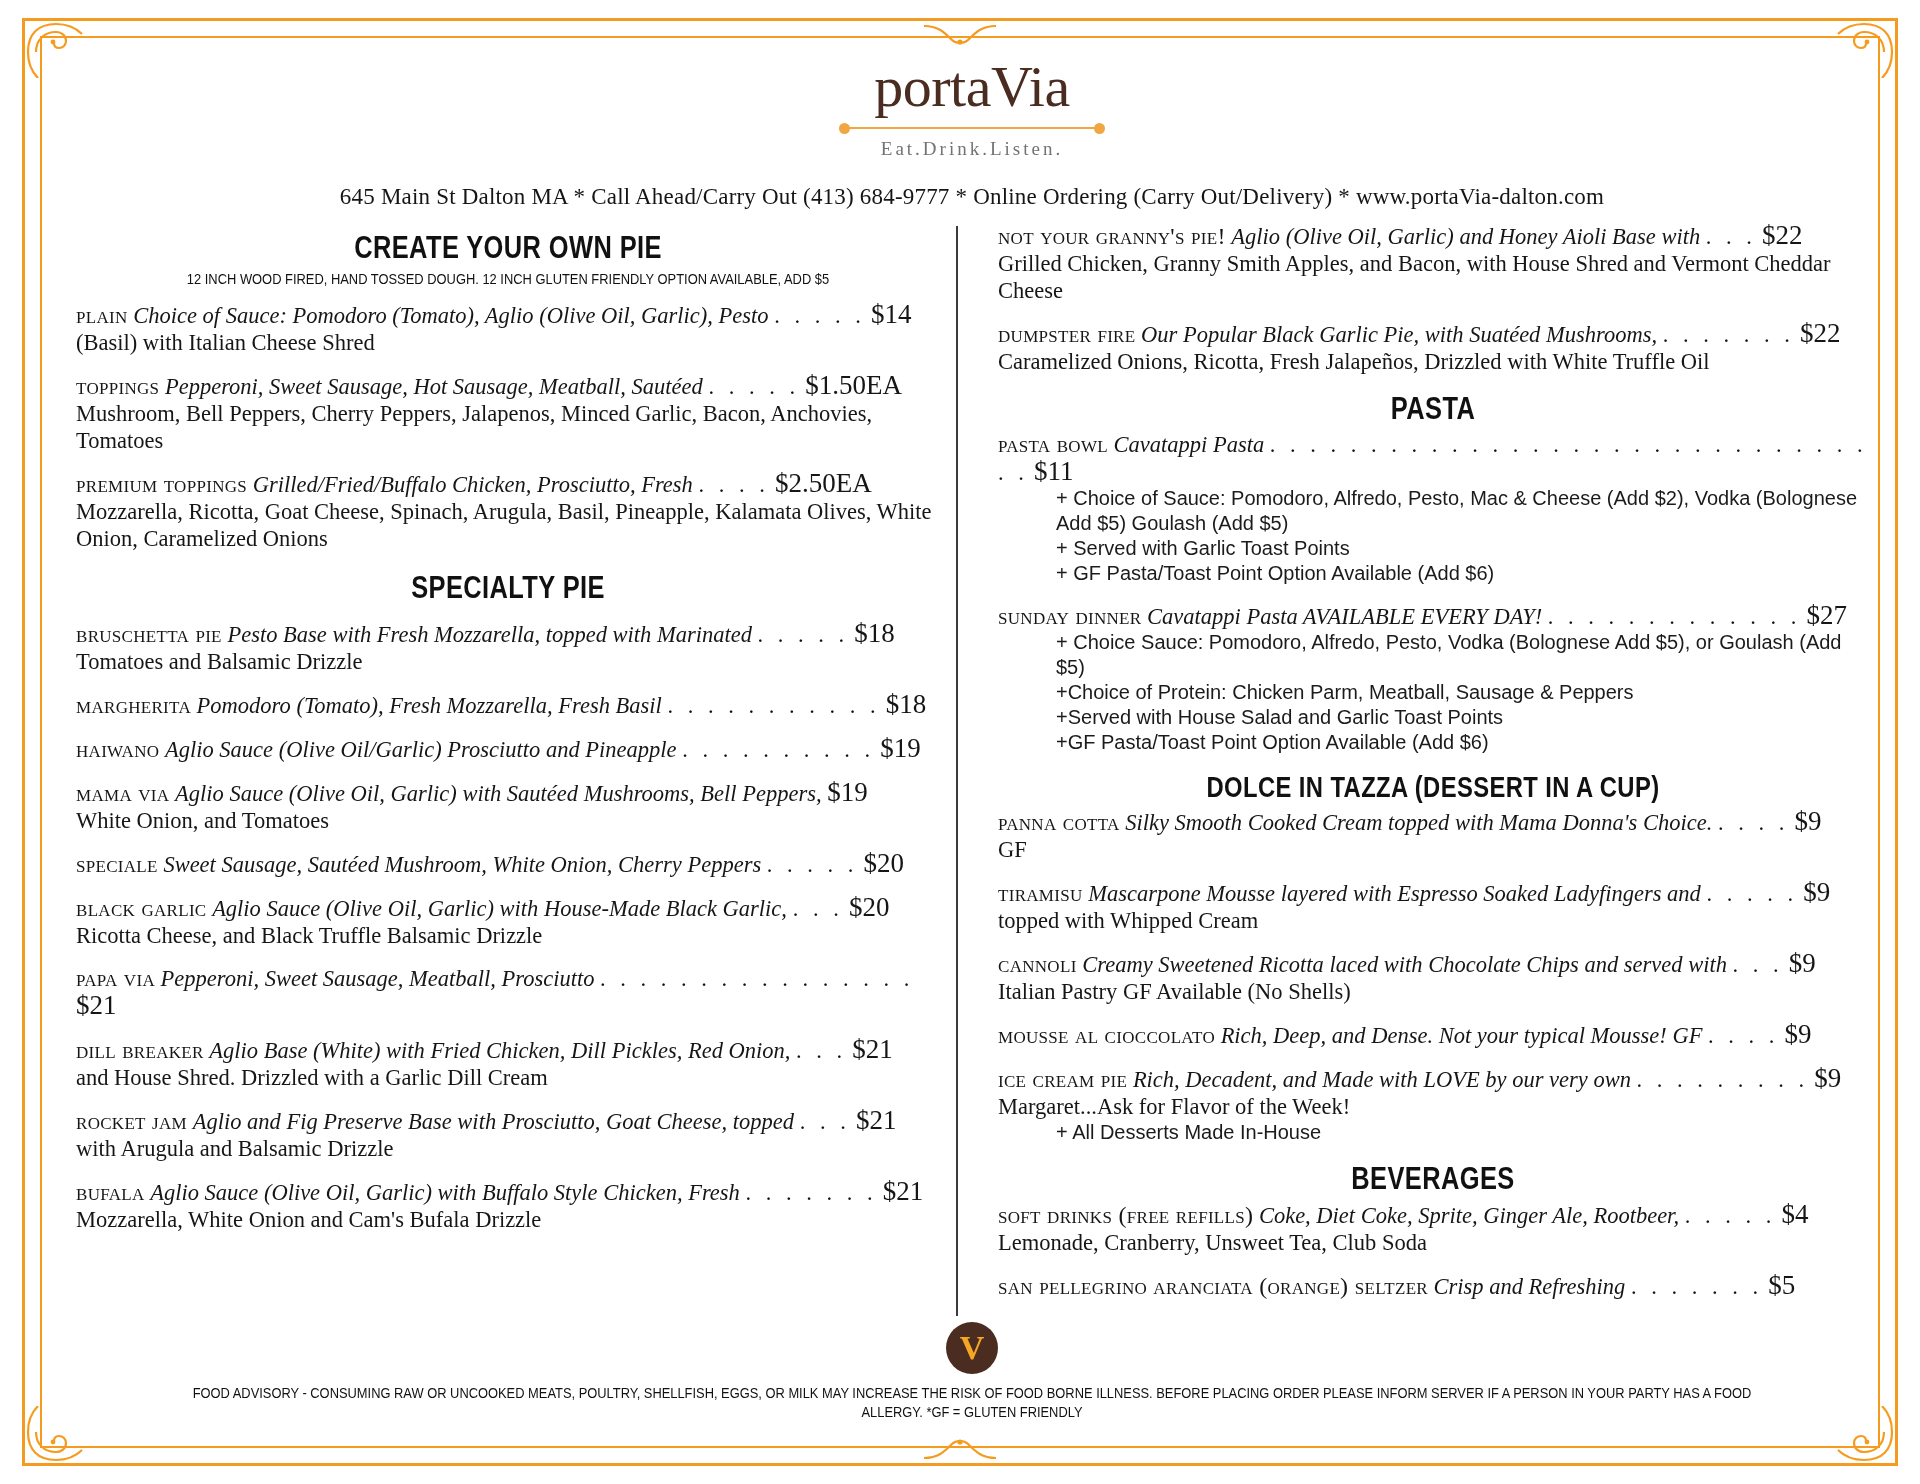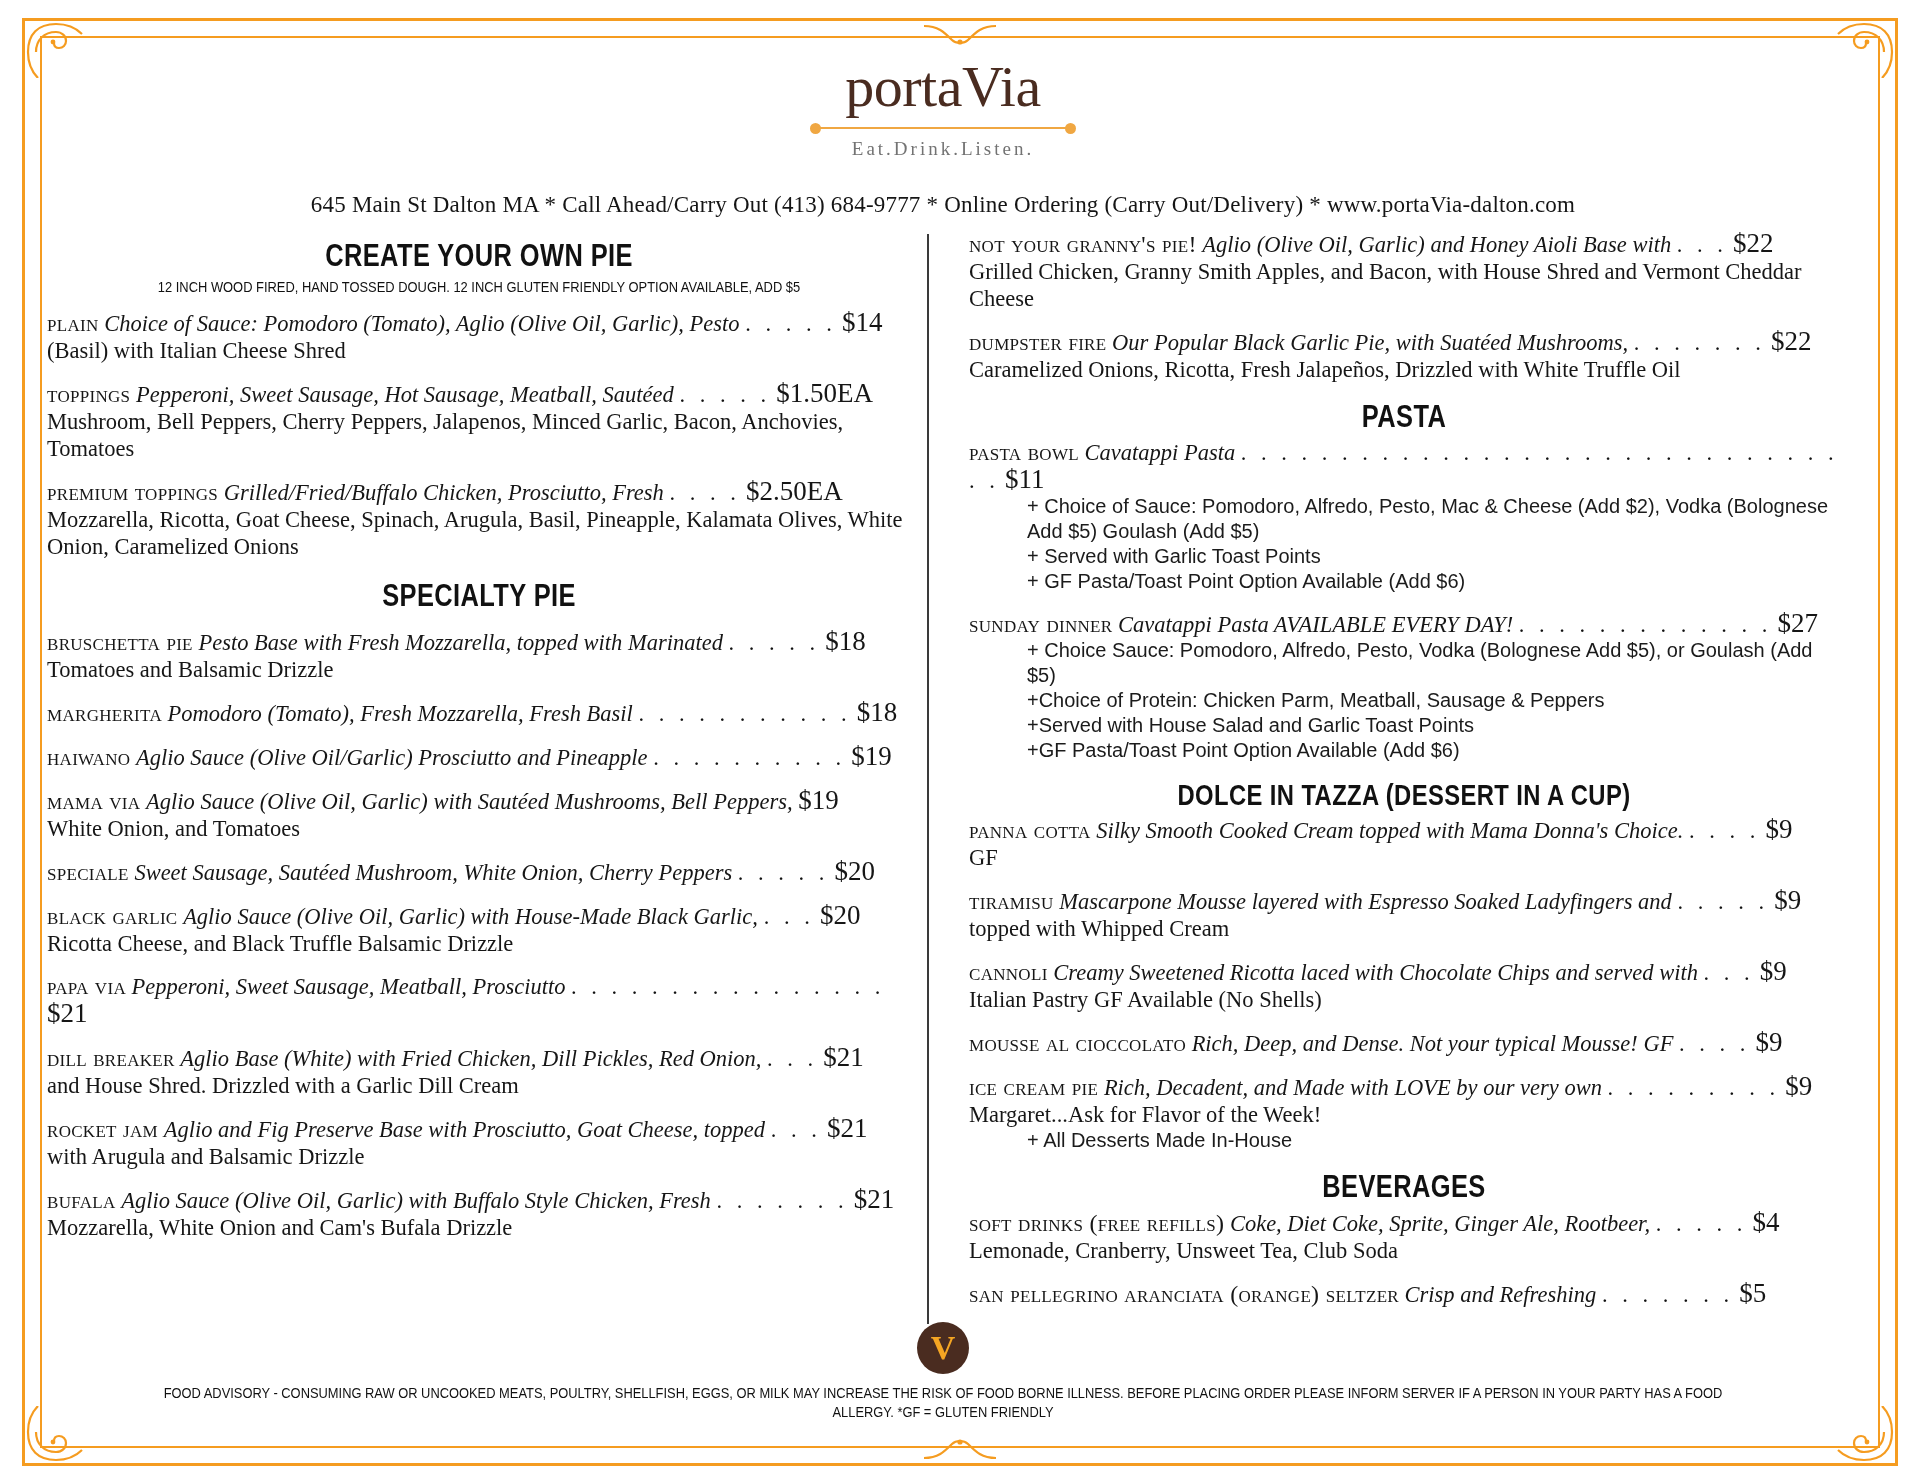--- a/index.html
+++ b/index.html
@@ -25,21 +25,21 @@
   .corner svg{width:100%;height:100%;display:block;}
   .c-tl{left:26px;top:22px;}
   .c-tr{right:26px;top:22px;transform:scaleX(-1);}
   .c-bl{left:26px;bottom:22px;transform:scaleY(-1);}
   .c-br{right:26px;bottom:22px;transform:scale(-1,-1);}
   .edge-top{position:absolute;top:22px;left:50%;transform:translateX(-50%);width:80px;height:28px;color:#F59C20;}
   .edge-bot{position:absolute;bottom:22px;left:50%;transform:translateX(-50%) scaleY(-1);width:80px;height:28px;color:#F59C20;}
   .edge-top svg,.edge-bot svg{width:100%;height:100%;display:block;}
 
   
-  .content{position:absolute;left:47px;top:50px;width:1792px;height:1384px;}
+  .content{position:absolute;left:76px;top:50px;width:1792px;height:1384px;}
 
   
   .logo-wrap{text-align:center;padding-top:6px;}
   .logo-word{
     font-family:"Liberation Serif", serif;
     font-size:58px;line-height:62px;color:#4a2c20;letter-spacing:-0.5px;
     font-weight:400;
   }
   .logo-word .cap{font-size:58px;}
   .logo-rule{
@@ -52,21 +52,21 @@
     position:absolute;top:1px;width:11px;height:11px;border-radius:50%;background:#F0A742;
   }
   .logo-rule .dot.l{left:0;} .logo-rule .dot.r{right:0;}
   .logo-tag{
     font-family:"Liberation Serif", serif;
     font-size:19px;letter-spacing:3px;color:#737373;margin-top:4px;
   }
 
   
   .address{
-    text-align:center;font-size:23px;margin-top:32px;letter-spacing:0.2px;
+    text-align:center;font-size:23px;margin-top:24px;letter-spacing:0.2px;
     color:#151515;font-family:"Liberation Serif", serif;
   }
 
   
   .cols{position:relative;display:flex;margin-top:8px;}
   .col-left{width:880px;padding-right:16px;box-sizing:border-box;}
   .col-div{width:2px;background:#3a3a3a;margin:8px 0 0 0;height:1090px;}
   .col-right{flex:1;padding-left:40px;box-sizing:border-box;}
 
   .sec-head{

